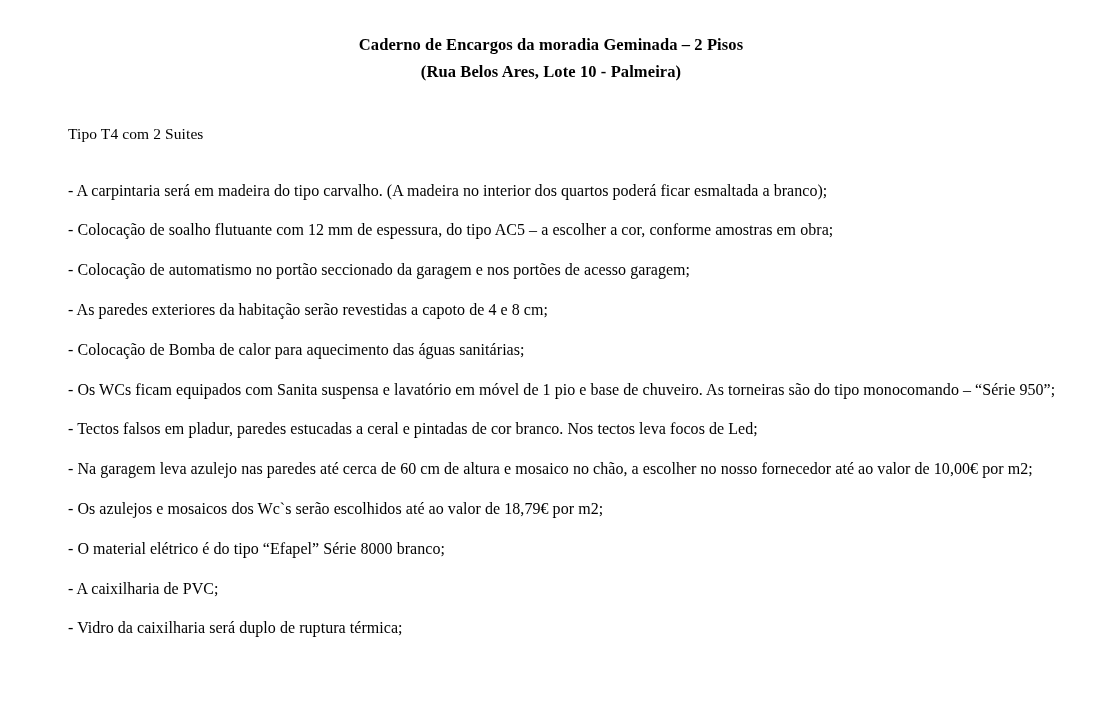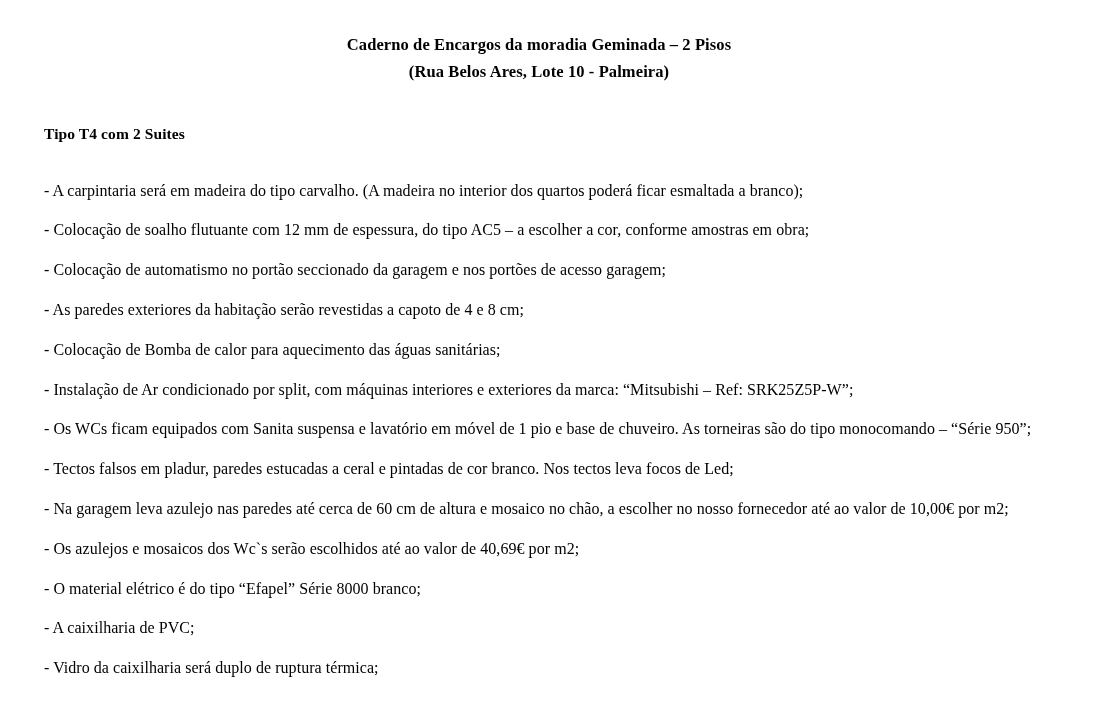--- a/index.html
+++ b/index.html
@@ -11,42 +11,42 @@
     width: 1094px;
     height: 720px;
     font-family: "Liberation Serif", "DejaVu Serif", serif;
     color: #000000;
     overflow: hidden;
   }
   .page {
     width: 1094px;
     height: 720px;
     box-sizing: border-box;
-    padding: 34px 60px 0 44px;
+    padding: 34px 60px 0 68px;
     position: relative;
   }
   .title-block {
     text-align: center;
     margin-bottom: 6px;
   }
   .doc-title {
     font-weight: bold;
     font-size: 16.5px;
     line-height: 1.35;
     letter-spacing: 0.1px;
   }
   .doc-subtitle {
     font-weight: bold;
     font-size: 16.5px;
     line-height: 1.35;
     margin-top: 5px;
     letter-spacing: 0.1px;
   }
   .section-heading {
-    font-weight: bold;
+    font-weight: normal;
     font-size: 15.5px;
     margin-top: 41px;
     margin-bottom: 8px;
     letter-spacing: 0.1px;
   }
   .items {
     margin-top: 38px;
   }
   .item {
     font-size: 16px;
@@ -67,24 +67,23 @@
   </div>
 
   <div class="section-heading">Tipo T4 com 2 Suites</div>
 
   <div class="items">
     <div class="item">- A carpintaria será em madeira do tipo carvalho. (A madeira no interior dos quartos poderá ficar esmaltada a branco);</div>
     <div class="item">- Colocação de soalho flutuante com 12 mm de espessura, do tipo AC5 – a escolher a cor, conforme amostras em obra;</div>
     <div class="item">- Colocação de automatismo no portão seccionado da garagem e nos portões de acesso garagem;</div>
     <div class="item">- As paredes exteriores da habitação serão revestidas a capoto de 4 e 8 cm;</div>
     <div class="item">- Colocação de Bomba de calor para aquecimento das águas sanitárias;</div>
-    <div class="item">- Instalação de Ar condicionado por split, com máquinas interiores e exteriores da marca: “Mitsubishi – Ref: SRK25Z5P-W”;</div>
     <div class="item">- Os WCs ficam equipados com Sanita suspensa e lavatório em móvel de 1 pio e base de chuveiro. As torneiras são do tipo monocomando – “Série 950”;</div>
     <div class="item">- Tectos falsos em pladur, paredes estucadas a ceral e pintadas de cor branco. Nos tectos leva focos de Led;</div>
     <div class="item">- Na garagem leva azulejo nas paredes até cerca de 60 cm de altura e mosaico no chão, a escolher no nosso fornecedor até ao valor de 10,00€ por m2;</div>
-    <div class="item">- Os azulejos e mosaicos dos Wc`s serão escolhidos até ao valor de 40,69€ por m2;</div>
+    <div class="item">- Os azulejos e mosaicos dos Wc`s serão escolhidos até ao valor de 18,79€ por m2;</div>
     <div class="item">- O material elétrico é do tipo “Efapel” Série 8000 branco;</div>
     <div class="item">- A caixilharia de PVC;</div>
     <div class="item">- Vidro da caixilharia será duplo de ruptura térmica;</div>
 
   </div>
 
 </div>
 
 </body></html>

